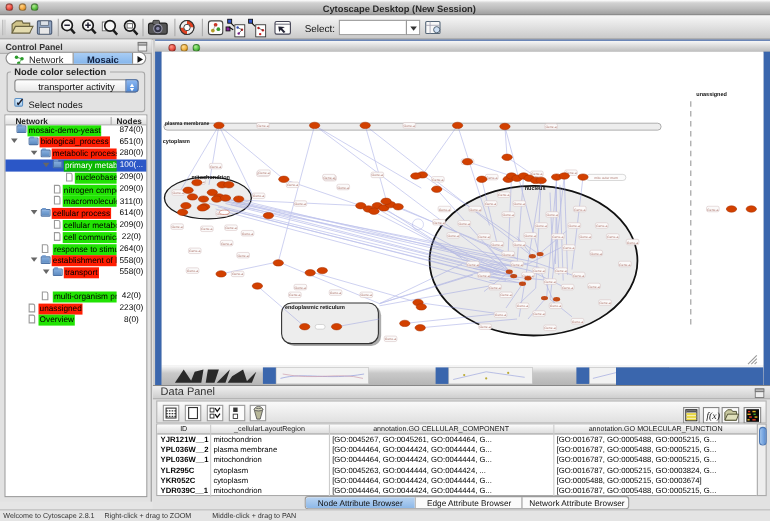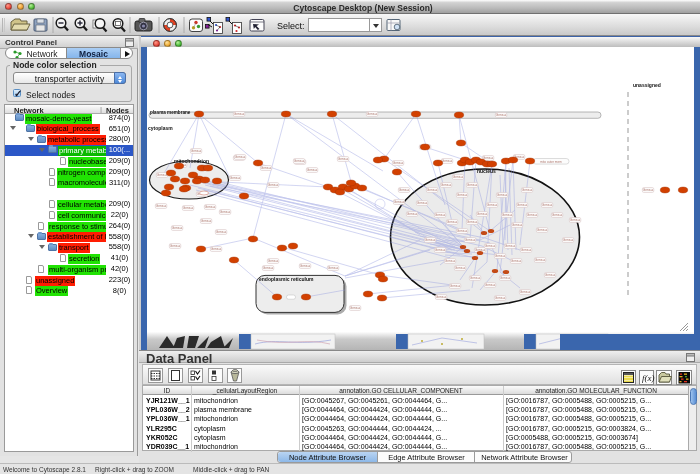--- a/index.html
+++ b/index.html
@@ -44,21 +44,21 @@
 #desktop{left:139px;top:36px;width:561px;height:314px;background:#cdcdcd}
 #iframe-tb{left:141px;top:36px;width:559px;height:12px;background:linear-gradient(#f8f8f8,#bdbdbd);border-top:1.5px solid #3c63a8;border-bottom:1px solid #999}
 #iframe-tb .t{width:100%;text-align:center;font-size:8px;font-weight:bold;color:#111;top:1px}
 .ilight{width:7px;height:7px;border-radius:50%;top:2.5px;border:0.5px solid rgba(0,0,0,0.3)}
 #frame-l{left:141px;top:47px;width:6px;height:303px;background:#3a66ad}
 #frame-r{left:694px;top:47px;width:6px;height:303px;background:#3a66ad}
 #canvas{left:147px;top:47px;width:547px;height:285px;background:#fff}
 #strip{left:147px;top:332px;width:547px;height:18px;background:linear-gradient(#fdfdfd,#c9c9c9 40%,#b5b5b5)}
 
 #dp{left:139px;top:350px;width:561px;height:113px;background:#e2e2e2;border-top:1px solid #888}
-#dp-title{left:139px;top:351px;width:561px;height:12px;background:linear-gradient(#efefef,#cecece);border-bottom:1px solid #aaa;font-size:13px;font-weight:bold;color:#333;padding:0 0 0 7px}
+#dp-title{left:139px;top:351px;width:561px;height:12px;background:linear-gradient(#efefef,#cecece);border-bottom:1px solid #aaa;font-size:10px;font-weight:normal;color:#333;padding:0 0 0 7px}
 #dp-tools{left:142px;top:364px;width:555px;height:21px;background:linear-gradient(#fafafa,#e0e0e0);border:1px solid #b5b5b5}
 #dp-table{left:142px;top:385px;width:555px;height:66px;background:#fff;border:1px solid #aaa;font-size:7px}
 #dp-head{left:0;top:0;width:546px;height:9px;background:linear-gradient(#fcfcfc,#dcdcdc);border-bottom:1px solid #999;font-size:6.5px;color:#222}
 #dp-head span{position:absolute;top:1px;text-align:center}
 .dcol{position:absolute;top:0;width:1px;height:66px;background:#ccc}
 .drow{left:0;width:546px;height:9.2px;color:#000;white-space:nowrap}
 .drow span{position:absolute;top:0;line-height:9.2px}
 .dsb{left:688px;top:385px;width:9px;height:66px;background:#eee;border:1px solid #aaa}
 
 #btabs{left:277px;top:451px;height:12px;border:1px solid #9a9a9a;border-radius:3px;background:#fbfbfb;font-size:7.5px;color:#111}
@@ -229,20 +229,26 @@
     <div class="abs trow" style="top:61.5px">
       <i class="file" style="left:44px"></i>
       <span class="lab gl" style="left:52px;max-width:49px">nitrogen compo</span>
       <span class="num">209(0)</span>
     </div>
     <div class="abs trow" style="top:72.30000000000001px">
       <i class="file" style="left:44px"></i>
       <span class="lab gl" style="left:52px;max-width:49px">macromolecule</span>
       <span class="num">311(0)</span>
     </div>
+    <div class="abs trow" style="top:83.10000000000001px">
+      <i class="tri" style="left:23px"></i>
+      <i class="fold" style="left:32px"></i>
+      <span class="lab rl" style="left:42px;max-width:59px">cellular process</span>
+      <span class="num">614(0)</span>
+    </div>
     <div class="abs trow" style="top:93.9px">
       <i class="file" style="left:44px"></i>
       <span class="lab gl" style="left:52px;max-width:49px">cellular metabo</span>
       <span class="num">209(0)</span>
     </div>
     <div class="abs trow" style="top:104.7px">
       <i class="file" style="left:44px"></i>
       <span class="lab gl" style="left:52px;max-width:49px">cell communicat</span>
       <span class="num">22(0)</span>
     </div>
@@ -255,25 +261,20 @@
       <i class="tri" style="left:23px"></i>
       <i class="fold" style="left:32px"></i>
       <span class="lab rl" style="left:42px;max-width:59px">establishment of lo</span>
       <span class="num">558(0)</span>
     </div>
     <div class="abs trow" style="top:137.10000000000002px">
       <i class="tri" style="left:34px"></i>
       <i class="fold" style="left:43px"></i>
       <span class="lab rl" style="left:53px;max-width:48px">transport</span>
       <span class="num">558(0)</span>
-    </div>
-    <div class="abs trow" style="top:147.9px">
-      <i class="file" style="left:55px"></i>
-      <span class="lab gl" style="left:63px;max-width:38px">secretion</span>
-      <span class="num">41(0)</span>
     </div>
     <div class="abs trow" style="top:158.70000000000002px">
       <i class="file" style="left:33px"></i>
       <span class="lab gl" style="left:43px;max-width:58px">multi-organism pro</span>
       <span class="num">42(0)</span>
     </div>
     <div class="abs trow" style="top:169.5px">
       <i class="file" style="left:21px"></i>
       <span class="lab rl" style="left:30px;max-width:71px">unassigned</span>
       <span class="num">223(0)</span>

